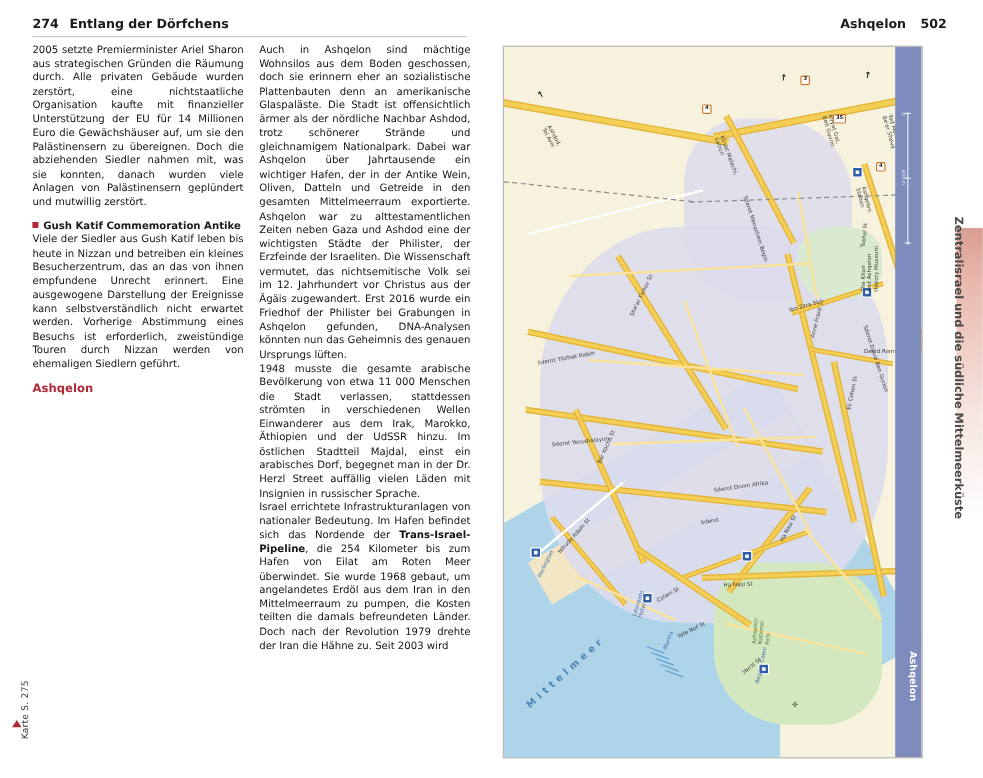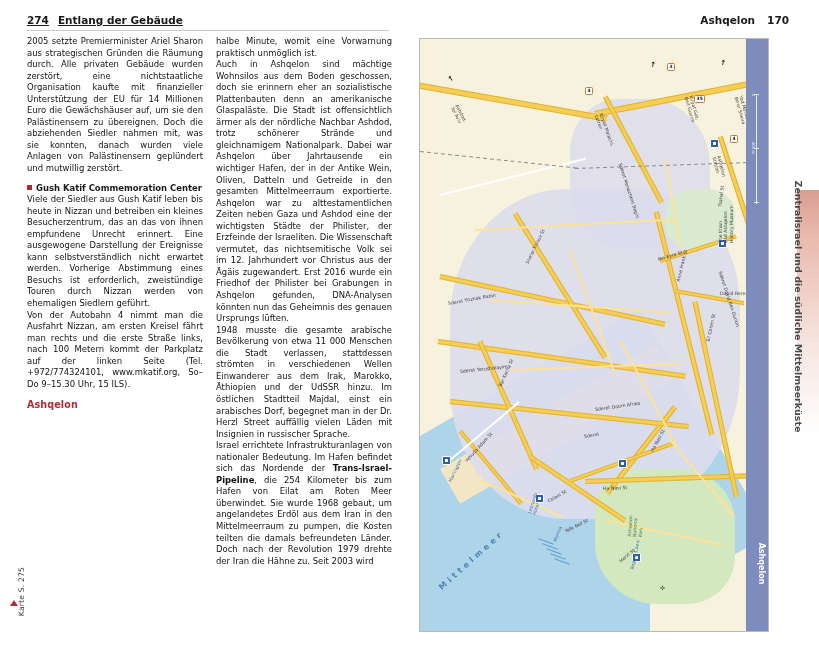--- a/index.html
+++ b/index.html
@@ -46,21 +46,20 @@
   }
 
   .run-head{
     position:absolute;
     left:27px;top:14px;
     width:362px;
     display:flex;align-items:baseline;
     gap:9px;
     font-size:10.5px;
     color:#1a1a1a;
-    text-decoration:underline;
   }
   .run-head .folio{font-weight:700;font-size:10.5px;}
   .run-head .title{font-weight:700;font-size:10.5px;}
   .rule{
     position:absolute;left:27px;top:30px;width:362px;height:1px;
     background:#c9c9c9;
   }
 
   .cols{
     position:absolute;
@@ -324,51 +323,49 @@
 
   <div class="left-page">
 
     <div class="left-margin">
       <div class="margin-vert">Karte S. 275</div>
       <div class="margin-tri"></div>
     </div>
 
     <div class="run-head">
       <span class="folio">274</span>
-      <span class="title">Entlang der Gebäude</span>
+      <span class="title">Entlang der Dörfchens</span>
     </div>
     <div class="rule"></div>
 
     <div class="cols">
 
       <div class="col">
         <p>2005 setzte Premierminister Ariel Sharon aus strategischen Gründen die Räumung durch. Alle privaten Gebäude wurden zerstört, eine nichtstaatliche Organisation kaufte mit finanzieller Unterstützung der EU für 14 Millionen Euro die Gewächshäuser auf, um sie den Palästinensern zu übereignen. Doch die abziehenden Siedler nahmen mit, was sie konnten, danach wurden viele Anlagen von Palästinensern geplündert und mutwillig zerstört.</p>
         <p>
-          <span class="sub-head"><span class="sq"></span><span>Gush Katif Commemoration Center</span></span>
+          <span class="sub-head"><span class="sq"></span><span>Gush Katif Commemoration Antike</span></span>
           <span>Viele der Siedler aus Gush Katif leben bis heute in Nizzan und betreiben ein kleines Besucherzentrum, das an das von ihnen empfundene Unrecht erinnert. Eine ausgewogene Darstellung der Ereignisse kann selbstverständlich nicht erwartet werden. Vorherige Abstimmung eines Besuchs ist erforderlich, zweistündige Touren durch Nizzan werden von ehemaligen Siedlern geführt.</span>
         </p>
-        <p>Von der Autobahn 4 nimmt man die Ausfahrt Nizzan, am ersten Kreisel fährt man rechts und die erste Straße links, nach 100 Metern kommt der Parkplatz auf der linken Seite (Tel. +972/774324101, www.mkatif.org, So–Do 9–15.30 Uhr, 15 ILS).</p>
         <div class="sec-head">Ashqelon</div>
       </div>
 
       <div class="col">
-        <p>halbe Minute, womit eine Vorwarnung praktisch unmöglich ist.</p>
         <p>Auch in Ashqelon sind mächtige Wohnsilos aus dem Boden geschossen, doch sie erinnern eher an sozialistische Plattenbauten denn an amerikanische Glaspaläste. Die Stadt ist offensichtlich ärmer als der nördliche Nachbar Ashdod, trotz schönerer Strände und gleichnamigem Nationalpark. Dabei war Ashqelon über Jahrtausende ein wichtiger Hafen, der in der Antike Wein, Oliven, Datteln und Getreide in den gesamten Mittelmeerraum exportierte. Ashqelon war zu alttestamentlichen Zeiten neben Gaza und Ashdod eine der wichtigsten Städte der Philister, der Erzfeinde der Israeliten. Die Wissenschaft vermutet, das nichtsemitische Volk sei im 12. Jahrhundert vor Christus aus der Ägäis zugewandert. Erst 2016 wurde ein Friedhof der Philister bei Grabungen in Ashqelon gefunden, DNA-Analysen könnten nun das Geheimnis des genauen Ursprungs lüften.</p>
         <p>1948 musste die gesamte arabische Bevölkerung von etwa 11 000 Menschen die Stadt verlassen, stattdessen strömten in verschiedenen Wellen Einwanderer aus dem Irak, Marokko, Äthiopien und der UdSSR hinzu. Im östlichen Stadtteil Majdal, einst ein arabisches Dorf, begegnet man in der Dr. Herzl Street auffällig vielen Läden mit Insignien in russischer Sprache.</p>
         <p><span>Israel errichtete Infrastrukturanlagen von nationaler Bedeutung. Im Hafen befindet sich das Nordende der </span><b class="inl">Trans-Israel-Pipeline</b><span>, die 254 Kilometer bis zum Hafen von Eilat am Roten Meer überwindet. Sie wurde 1968 gebaut, um angelandetes Erdöl aus dem Iran in den Mittelmeerraum zu pumpen, die Kosten teilten die damals befreundeten Länder. Doch nach der Revolution 1979 drehte der Iran die Hähne zu. Seit 2003 wird</span></p>
       </div>
 
     </div>
   </div>
 
   <div class="right-page">
 
     <div class="run-head-r">
       <span class="title">Ashqelon</span>
-      <span class="folio">170</span>
+      <span class="folio">502</span>
     </div>
 
     <div class="map-frame">
       <div class="map-canvas">
 
         <div class="sea"></div>
         <div class="sea2"></div>
         <div class="beach"></div>
         <div class="urban"></div>
         <div class="urban2"></div>

